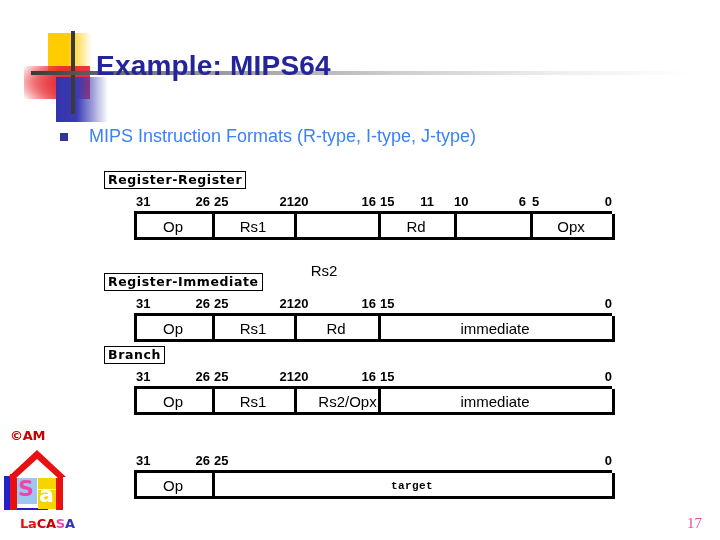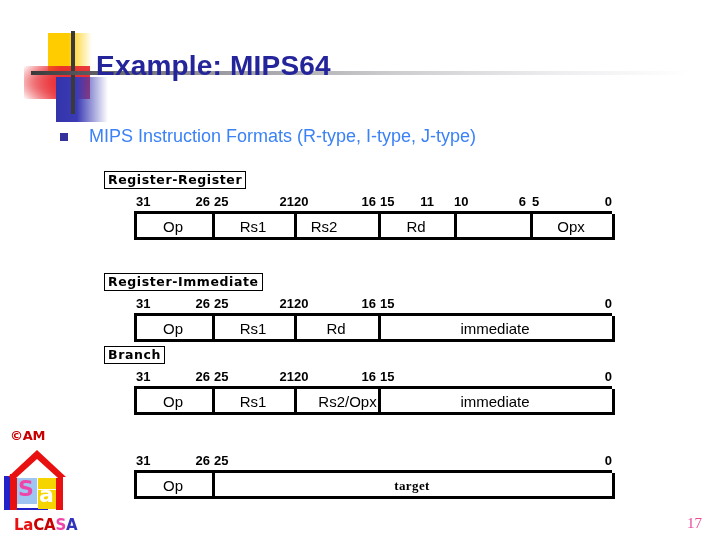--- a/index.html
+++ b/index.html
@@ -172,22 +172,22 @@
     position: absolute;
     top: 2px;
     font-family: "Liberation Sans", sans-serif;
     font-size: 15px;
     color: #000;
     line-height: 22px;
     white-space: nowrap;
     text-align: center;
   }
   .fieldlabel.cond {
-    font-family: Liberation Serif, serif;
-    font-size: 13px;
+    font-family: Liberation Mono, monospace;
+    font-size: 11px;
     font-weight: bold;
     letter-spacing: .4px;
   }
 
   
   #lacasa-logo {
     position: absolute;
     left: 4px;
     top: 428px;
     width: 72px;
@@ -309,24 +309,24 @@
   .wall-right {
     position: absolute;
     left: 52px;
     top: 24px;
     width: 7px;
     height: 36px;
     background: #E81010;
   }
   #lacasa-word {
     position: absolute;
-    left: 10px;
+    left: 16px;
     top: 88px;
     font-family: "DejaVu Sans", sans-serif;
-    font-size: 15px;
+    font-size: 13px;
     font-weight: bold;
     letter-spacing: -.2px;
     white-space: nowrap;
   }
 
   
   #slide-number {
     position: absolute;
     right: 18px;
     bottom: 8px;
@@ -369,21 +369,21 @@
         <div class="bitlabel" style="left: 428px;">5</div>
         <div class="bitlabel right" style="left: 508px;">0</div>
         <div class="fmt-toprule" style="left: 30px; width: 478px;"></div>
         <div class="fieldrow" style="left: 0px; width: 478px;">
           <div class="cellborder" style="left: 30px; width: 478px;"></div>
           <div class="vsep" style="left: 30px;"></div>
           <div class="fieldlabel" style="left: 30px; width: 78px;">Op</div>
           <div class="vsep" style="left: 108px;"></div>
           <div class="fieldlabel" style="left: 108px; width: 82px;">Rs1</div>
           <div class="vsep" style="left: 190px;"></div>
-          <div class="fieldlabel" style="left: 190px; width: 60px;">Rs2</div>
+          <div class="fieldlabel" style="left: 190px; width: 60px; margin-top: 44px;">Rs2</div>
           <div class="vsep" style="left: 274px;"></div>
           <div class="fieldlabel" style="left: 274px; width: 76px;">Rd</div>
           <div class="vsep" style="left: 350px;"></div>
           <div class="vsep" style="left: 426px;"></div>
           <div class="fieldlabel" style="left: 426px; width: 82px;">Opx</div>
           <div class="vsep" style="left: 508px;"></div>
         </div>
       </div></div>
     <div class="fmt-block" style="top: 272px;"><div class="fmt-heading">Register-Immediate</div><div class="fmt-diagram" style="margin-top: 5px;">
         <div class="bitlabel" style="left: 32px;">31</div>

